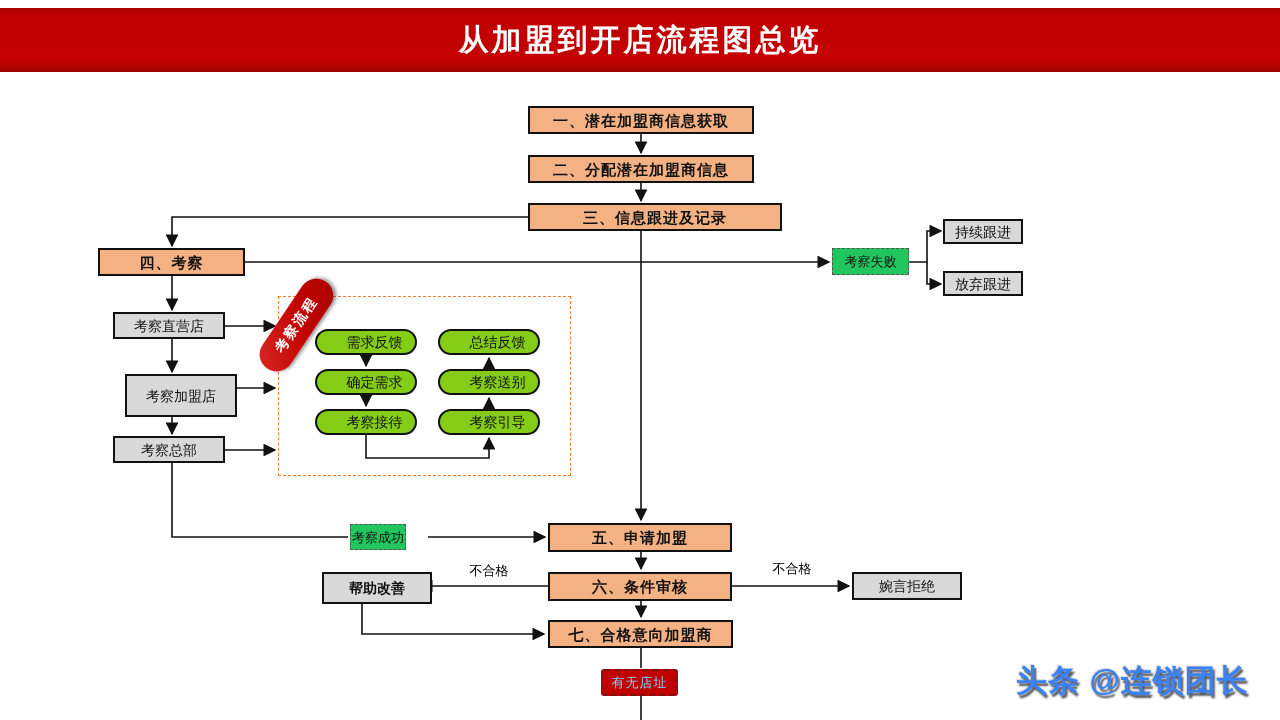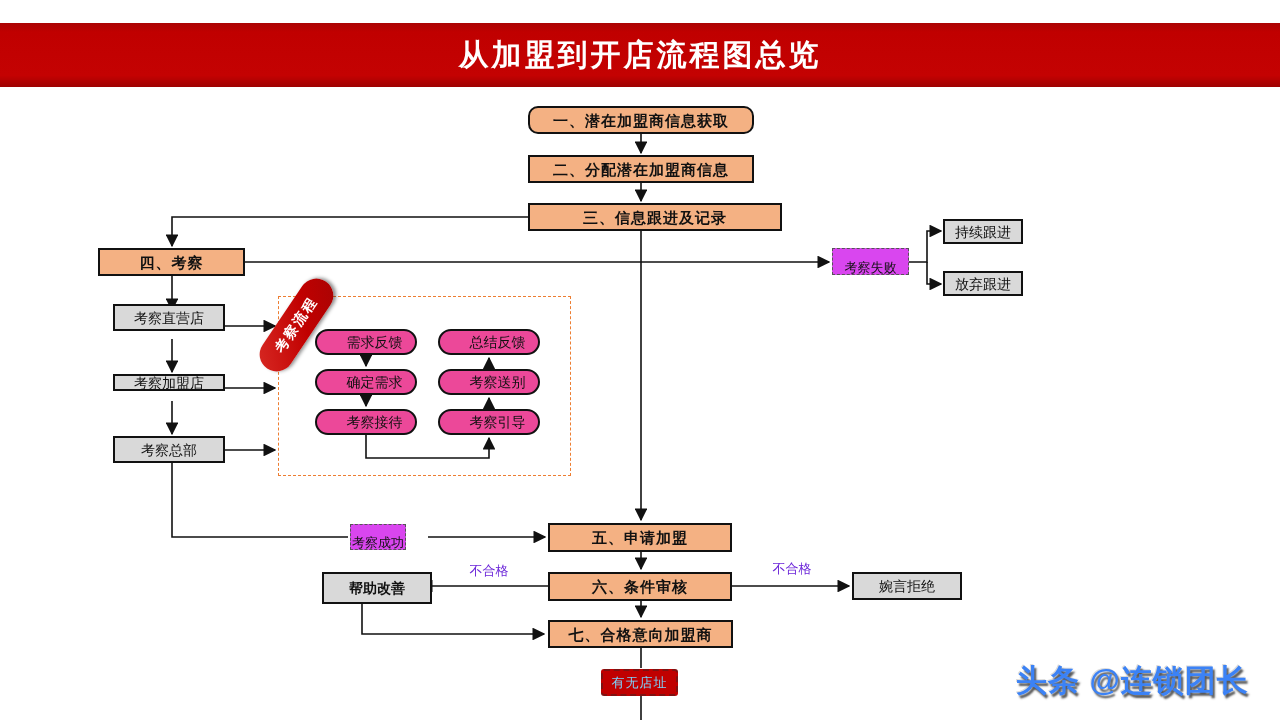--- a/index.html
+++ b/index.html
@@ -3,48 +3,48 @@
 <meta charset="utf-8">
 <style>
   html,body{margin:0;padding:0;background:#fff;}
   .stage{
     position:relative;width:1280px;height:720px;background:#ffffff;overflow:hidden;
     font-family:"Liberation Sans","DejaVu Sans",sans-serif;color:#111;
   }
   .banner{
     position:absolute;left:0;top:8px;width:1280px;height:64px;
     background:linear-gradient(180deg,#ab0303 0%,#c00000 14%,#c40202 82%,#9e0202 100%);
-    display:flex;align-items:center;justify-content:center;margin-top:15px;
+    display:flex;align-items:center;justify-content:center;
   }
   .banner span{color:#fff;font-size:30px;font-weight:bold;letter-spacing:3px;}
   .box{
     position:absolute;box-sizing:border-box;display:flex;align-items:center;justify-content:center;
     font-size:14px;line-height:1;background:#fff;white-space:nowrap;
   }
   .orange{background:#f4b183;border:2px solid #111;font-weight:bold;font-size:15px;letter-spacing:1px;}
   .gray{background:#d9d9d9;border:2px solid #111;}
-  .pill{background:#ec4899;border:2px solid #111;border-radius:14px;padding-left:17px;}
-  .dashdot{background:#d946ef;border:1.5px dashed #555;font-size:13px;align-items:flex-end;}
+  .pill{background:#84cc16;border:2px solid #111;border-radius:14px;padding-left:17px;}
+  .dashdot{background:#22c55e;border:1.5px dashed #555;font-size:13px;}
   .container-dashed{
     position:absolute;box-sizing:border-box;background:#fff;
     border:1.5px dashed #ed7d31;
   }
   .ribbon{
     position:absolute;box-sizing:border-box;display:flex;align-items:center;justify-content:center;
     background:linear-gradient(135deg,#d82a24 0%,#c00000 60%,#a80404 100%);
     border-radius:17px;transform:rotate(-56deg);
     box-shadow:2px 2px 4px rgba(0,0,0,0.45);
     color:#fff;font-weight:bold;font-size:14px;letter-spacing:2px;
   }
   .redbox{
     background:#c00000;border:2px dashed #7e1212;border-radius:3px;
     color:#7dd3fc;font-size:13px;letter-spacing:1px;
   }
   .edge-label{
-    position:absolute;font-size:13px;color:#6d28d9;text-align:center;background:#fff;padding:0 2px;
+    position:absolute;font-size:13px;color:#000000;text-align:center;background:#fff;padding:0 2px;
     white-space:nowrap;
   }
   .watermark{
     position:absolute;left:1016px;top:660px;width:250px;
     font-size:31px;font-weight:bold;letter-spacing:1px;
     color:#3b82f6;
     text-shadow:2px 3px 2px rgba(70,70,70,0.9), -1px -1px 0 rgba(150,150,150,0.35);
     white-space:nowrap;
   }
   svg.connectors{position:absolute;left:0;top:0;z-index:5;pointer-events:none;}
@@ -102,21 +102,21 @@
       <path d="M548,586 H421" marker-end="url(#arr)"></path>
       <path d="M732,586 H849" marker-end="url(#arr)"></path>
 
       <path d="M362,600 V634 H544" marker-end="url(#arr)"></path>
 
       <path d="M641,648 V668"></path>
       <path d="M641,696 V720"></path>
     </g>
   </svg>
 
-  <div class="box orange node" style="left:528px;top:106px;width:226px;height:28px;border-radius:10px;">
+  <div class="box orange node" style="left:528px;top:106px;width:226px;height:28px;">
     <span>一、潜在加盟商信息获取</span>
   </div>
   <div class="box orange node" style="left:528px;top:155px;width:226px;height:28px;">
     <span>二、分配潜在加盟商信息</span>
   </div>
   <div class="box orange node" style="left:528px;top:203px;width:254px;height:28px;">
     <span>三、信息跟进及记录</span>
   </div>
   <div class="box orange node" style="left:98px;top:248px;width:147px;height:28px;">
     <span>四、考察</span>
@@ -125,24 +125,24 @@
   <div class="box dashdot node" style="left:832px;top:248px;width:77px;height:27px;">
     <span>考察失败</span>
   </div>
   <div class="box gray node" style="left:943px;top:219px;width:80px;height:25px;">
     <span>持续跟进</span>
   </div>
   <div class="box gray node" style="left:943px;top:271px;width:80px;height:25px;">
     <span>放弃跟进</span>
   </div>
 
-  <div class="box gray node" style="left:113px;top:304px;width:112px;height:27px;">
+  <div class="box gray node" style="left:113px;top:312px;width:112px;height:27px;">
     <span>考察直营店</span>
   </div>
-  <div class="box gray node" style="left:113px;top:374px;width:112px;height:17px;">
+  <div class="box gray node" style="left:125px;top:374px;width:112px;height:43px;">
     <span>考察加盟店</span>
   </div>
   <div class="box gray node" style="left:113px;top:436px;width:112px;height:27px;">
     <span>考察总部</span>
   </div>
 
   <div class="container-dashed" style="left:278px;top:296px;width:293px;height:180px;z-index:4;"></div>
 
   <div class="box pill node" style="left:315px;top:329px;width:102px;height:26px;">
     <span>需求反馈</span>

